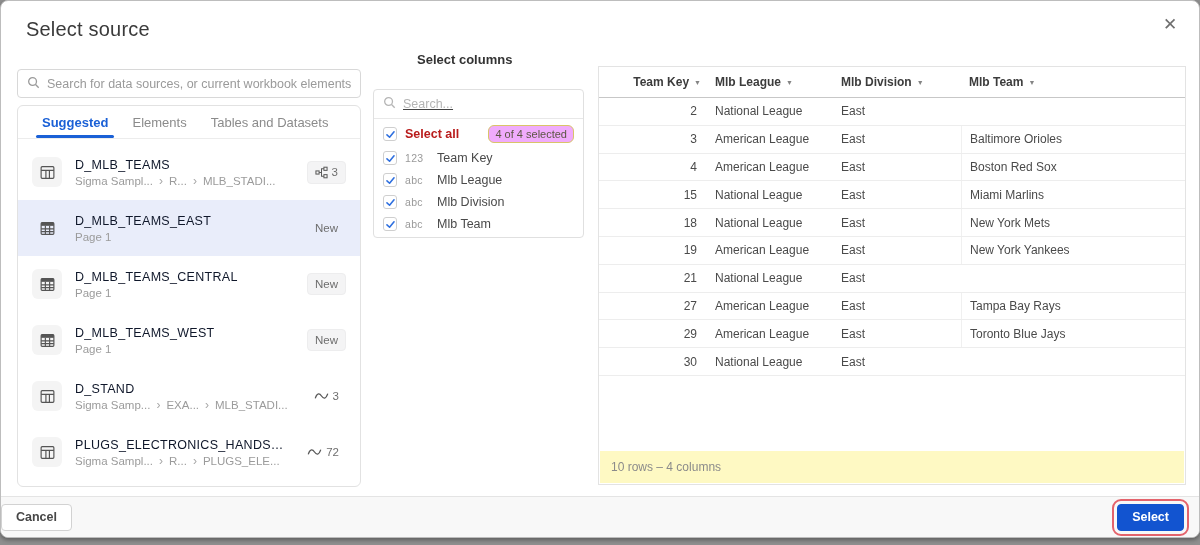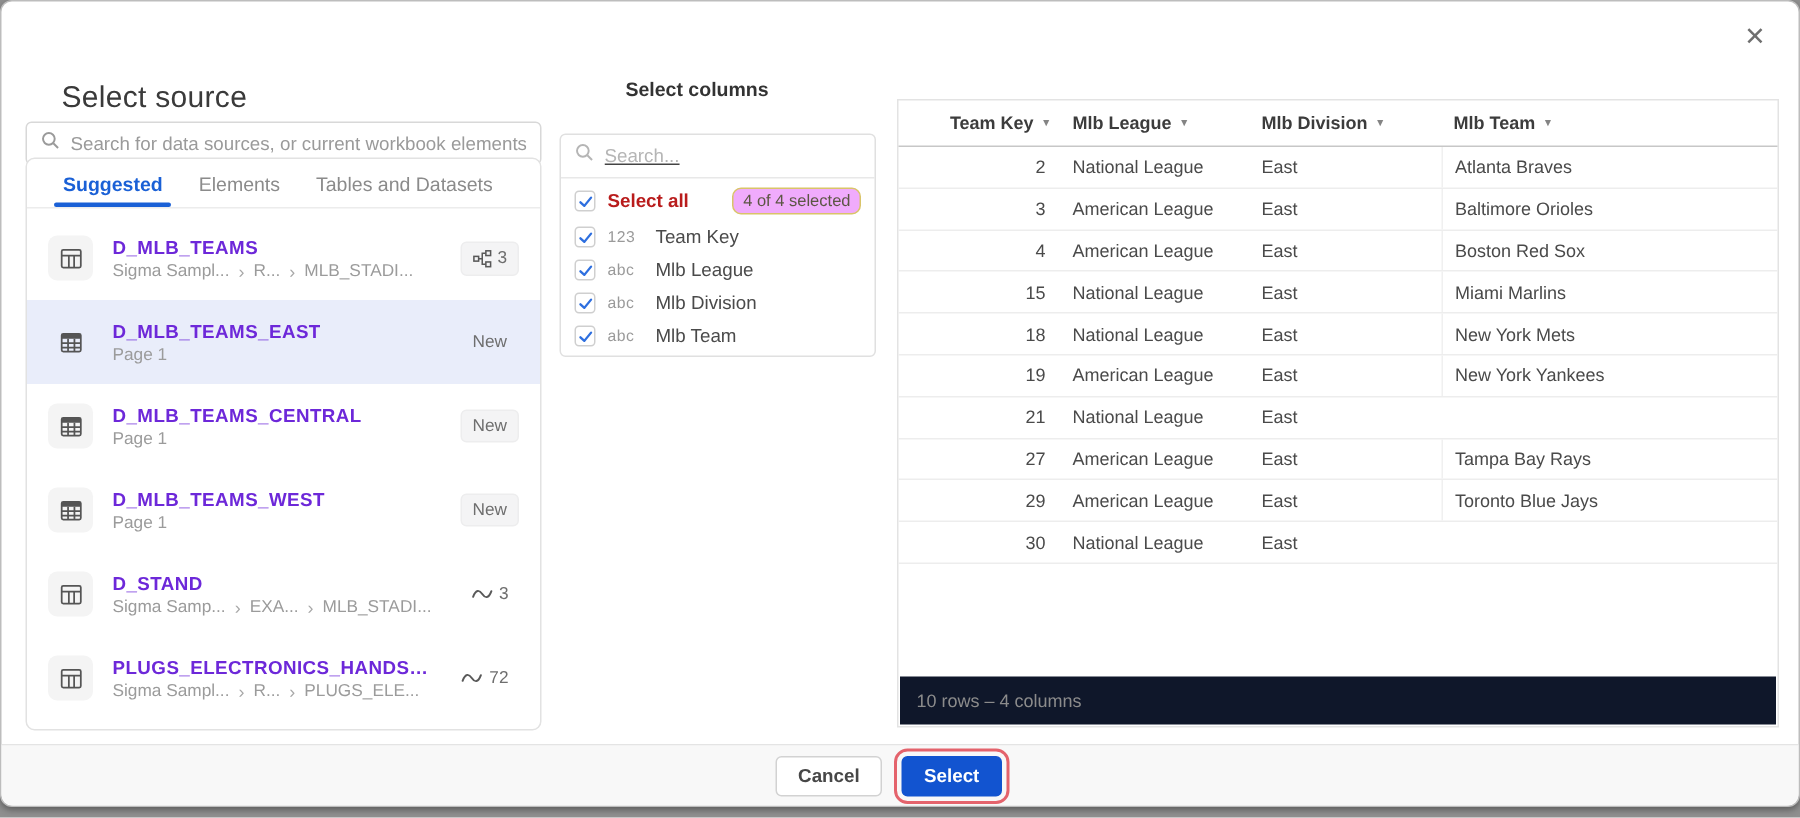--- a/index.html
+++ b/index.html
@@ -8,31 +8,31 @@
     background: #8f8f8f;
     font-family: "Liberation Sans", "DejaVu Sans", sans-serif;
     position: relative;
   }
   .modal {
     position: absolute; left: 0; top: 0; width: 1200px; height: 538px;
     background: #ffffff; border: 1px solid #bdbdbd; border-radius: 8px;
     box-shadow: 0 2px 4px rgba(0,0,0,.35);
   }
   .dialog-title {
-    position: absolute; left: 40px; top: 17px;
-    font-size: 20px; color: #3a3a3a; letter-spacing: .2px; margin-top: 36px;
+    position: absolute; left: 25px; top: 17px;
+    font-size: 20px; color: #3a3a3a; letter-spacing: .2px;
   }
   .close-btn {
     position: absolute; right: 18px; top: 13px; width: 22px; height: 22px;
     color: #6f6f6f; font-size: 17px; line-height: 22px; text-align: center; cursor: pointer;
   }
 
   
   .search-box {
-    position: absolute; left: 16px; top: 80px; width: 344px; height: 29px;
+    position: absolute; left: 16px; top: 68px; width: 344px; height: 29px;
     border: 1px solid #d8d8d8; border-radius: 4px; background: #fff;
     display: flex; align-items: center; padding: 0 9px; gap: 7px;
   }
   .search-box input {
     border: none; outline: none; flex: 1; font-size: 12.5px; color: #444;
     font-family: inherit; background: transparent;
   }
   .search-box input::placeholder { color: #9a9a9a; }
 
   .left-panel {
@@ -58,21 +58,21 @@
     padding: 0 14px; cursor: pointer;
   }
   .src-item.selected { background: #e9edfa; }
   .src-icon {
     width: 30px; height: 30px; border-radius: 6px; background: #f4f4f4;
     display: flex; align-items: center; justify-content: center; flex: none; color: #555;
   }
   .src-item.selected .src-icon { background: transparent; }
   .src-text { min-width: 0; }
   .src-title {
-    font-size: 12.5px; font-weight: 700; color: #6d28d9; letter-spacing: .3px;
+    font-size: 12.5px; font-weight: 400; color: #0f172a; letter-spacing: .3px;
     white-space: nowrap; overflow: hidden; text-overflow: ellipsis; max-width: 232px;
   }
   .src-sub {
     margin-top: 3px; font-size: 11.5px; color: #9b9b9b; white-space: nowrap;
     display: flex; align-items: center; gap: 6px;
   }
   .src-sub .sep { color: #a8a8a8; font-size: 12px; line-height: 1; }
   .src-badge {
     margin-left: auto; flex: none; display: flex; align-items: center; gap: 4px;
     font-size: 11.5px; color: #6e6e6e; padding: 4px 7px; border-radius: 4px;
@@ -135,30 +135,30 @@
     white-space: nowrap; overflow: hidden;
   }
   .cell.c0 { width: 108px; justify-content: flex-end; padding-right: 10px; }
   .p-header .cell.c0 { padding-right: 6px; }
   .cell.c1 { width: 126px; padding-left: 8px; }
   .cell.c2 { width: 128px; padding-left: 8px; }
   .cell.c3 { flex: 1; padding-left: 8px; border-left: 1px solid #f0f0f0; }
   .p-header .cell.c3 { border-left: none; }
   .status-bar {
     position: absolute; left: 1px; right: 1px; bottom: 1px; height: 23px;
-    background: #0f172a; display: flex; align-items: center; padding: 16px 11px;
+    background: #fef9c3; display: flex; align-items: center; padding: 16px 11px;
     font-size: 12px; color: #8b8b8b;
   }
 
   
   .footer {
     position: absolute; left: 0; right: 0; bottom: 0; height: 41px;
     background: #f8f8f8; border-top: 1px solid #e4e4e4;
     border-radius: 0 0 8px 8px;
-    display: flex; align-items: center; justify-content: center; gap: 13px;
+    display: flex; align-items: center; justify-content: space-between; gap: 13px;
     padding-right: 15px;
   }
   .btn {
     height: 27px; border-radius: 4px; font-size: 12.5px; font-weight: 700;
     font-family: inherit; cursor: pointer; padding: 0 14px;
   }
   .btn-cancel { background: #fff; border: 1px solid #d2d2d2; color: #474747; }
   .btn-select {
     background: var(--button-blue); border: 1px solid var(--button-blue); color: #fff;
     outline: 2px solid var(--annotation); outline-offset: 3px;
@@ -413,21 +413,20 @@
         <div class="cell c3">
           <span>Mlb Team</span>
           <span class="caret">▼</span>
         </div>
       </div>
     <div id="preview-body">
         <div class="p-row">
           <div class="cell c0">2</div>
           <div class="cell c1">National League</div>
           <div class="cell c2">East</div>
-          <div class="cell c3">Atlanta Braves</div>
         </div>
         <div class="p-row">
           <div class="cell c0">3</div>
           <div class="cell c1">American League</div>
           <div class="cell c2">East</div>
           <div class="cell c3">Baltimore Orioles</div>
         </div>
         <div class="p-row">
           <div class="cell c0">4</div>
           <div class="cell c1">American League</div>

